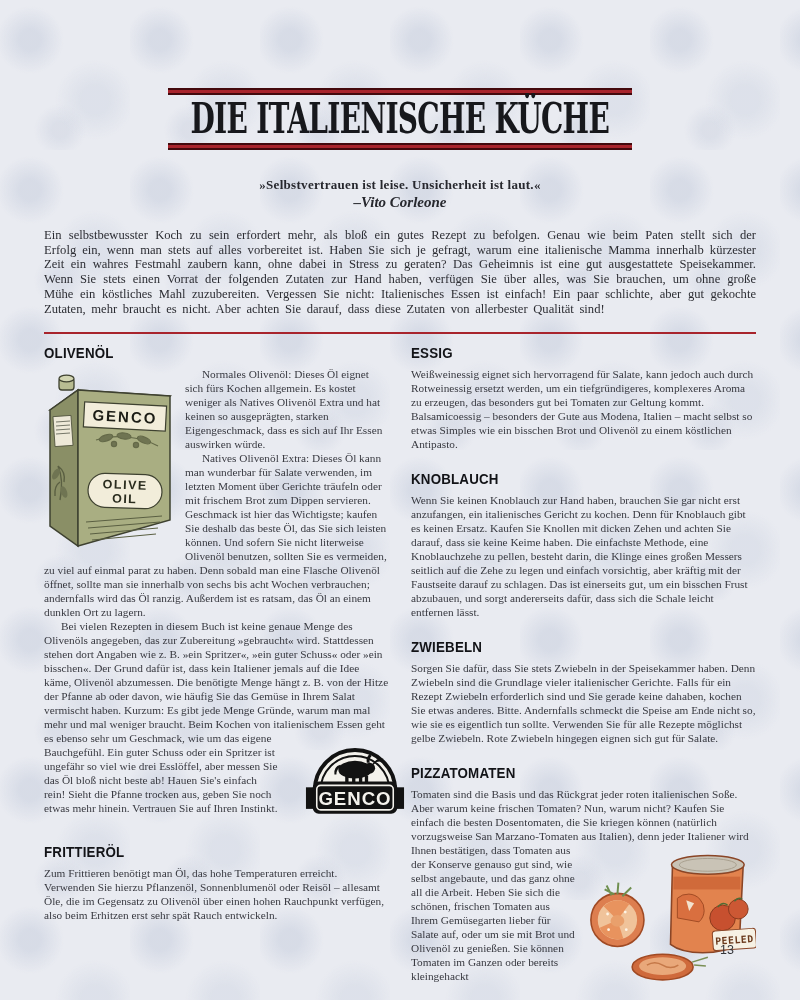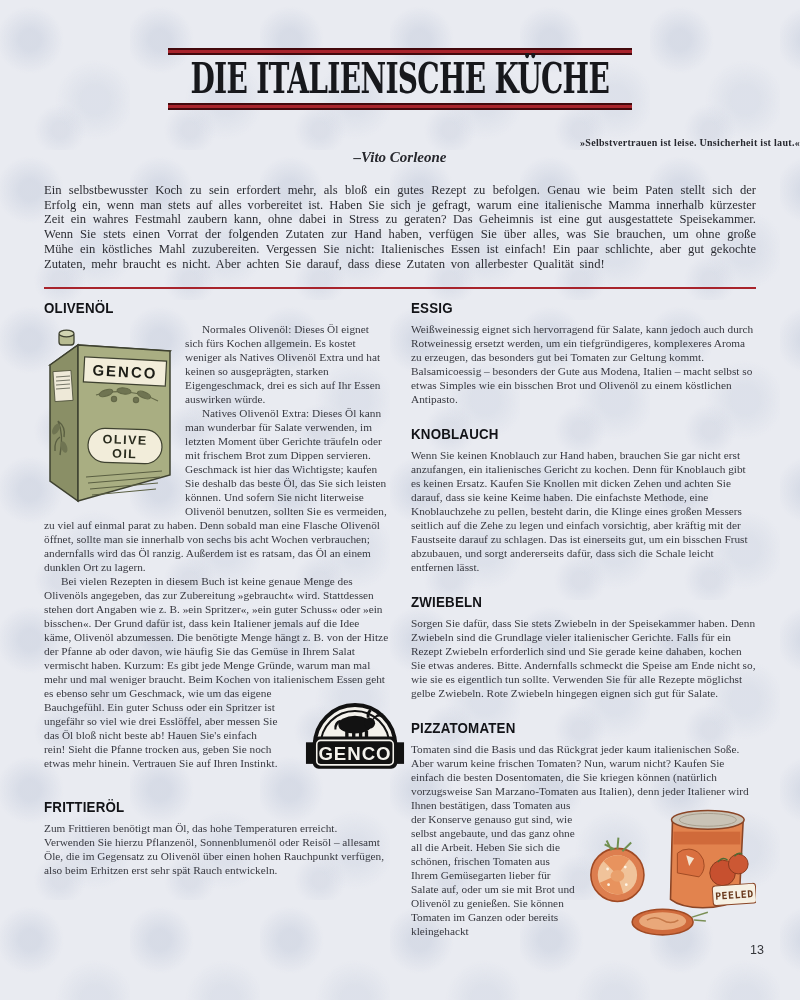--- a/index.html
+++ b/index.html
@@ -9,30 +9,30 @@
     background-image:
       radial-gradient(circle at 30px 40px, rgba(193,201,218,0.45) 10px, rgba(193,201,218,0) 34px),
       radial-gradient(circle at 95px 100px, rgba(203,210,224,0.40) 14px, rgba(203,210,224,0) 40px),
       radial-gradient(circle at 60px 130px, rgba(188,196,214,0.30) 8px, rgba(188,196,214,0) 26px);
     background-size:130px 150px;
     font-family:"Liberation Serif", serif;
   }
   .page{position:relative;width:800px;height:1000px;}
 
   
-  .title-block{padding-top:48px;text-align:center;}
+  .title-block{padding-top:88px;text-align:center;}
   .title-rule{width:464px;margin:0 auto;height:3px;background:#a8242c;
     border-top:2px solid #43090d;border-bottom:2px solid #43090d;}
   .page-title{margin:1px 0;line-height:44px;height:46px;}
   .page-title span{
     display:inline-block;font-family:"DejaVu Serif", serif;font-weight:700;
     font-size:39px;color:#17181c;letter-spacing:-1px;white-space:nowrap;
     transform:scale(0.72,1.08);transform-origin:center;
   }
-  .quote{margin-top:27px;text-align:right;font-weight:700;font-size:10px;color:#27282e;letter-spacing:0.3px;}
+  .quote{margin-top:27px;text-align:center;font-weight:700;font-size:13px;color:#27282e;letter-spacing:0.3px;}
   .quote-attr{margin-top:1px;text-align:center;font-weight:700;font-style:italic;font-size:15px;color:#27282e;}
   .intro{
     margin:17px 44px 0 44px;text-align:justify;
     font-weight:400;font-size:12.6px;line-height:14.7px;color:#2c2d33;word-spacing:2.5px;
   }
   .divider{margin:16px 44px 0 44px;height:2px;background:#a8242c;}
 
   
   .columns{display:flex;gap:22px;margin:0 44px;}
   .col{flex:1 1 0;min-width:0;}
@@ -43,21 +43,21 @@
   }
   h2.sec.first{margin-top:11px;}
   p.body{margin:0;font-size:11.3px;line-height:14px;color:#383940;}
   p.body.ind{text-indent:1.5em;}
 
   .can-float{float:left;width:132px;height:190px;margin:3px 9px 2px 0;}
   .badge-float{float:right;width:102px;height:89px;margin:2px 0 2px 7px;}
   .tomato-float{float:right;width:172px;height:138px;margin:2px 0 0 6px;}
 
   .page-num{
-    position:absolute;top:943px;right:36px;
+    position:absolute;top:943px;right:66px;
     font-family:"Liberation Sans", sans-serif;font-size:12.5px;color:#35363b;
   }
   .clear{clear:both;}
 </style>
 </head>
 <body>
 
 <div class="page">
 
   <div class="title-block">
@@ -112,21 +112,21 @@
           <text x="81" y="133" text-anchor="middle" transform="rotate(2 81 121)" font-family="Liberation Sans, sans-serif" font-size="12.5" font-weight="bold" letter-spacing="1.5" fill="#2a2c1e">OIL</text>
           <g stroke="#5a5f42" stroke-width="1">
             <line x1="42" y1="152" x2="118" y2="146"></line>
               <line x1="44" y1="158" x2="116" y2="152"></line>
             <line x1="46" y1="164" x2="114" y2="158"></line>
               <line x1="48" y1="170" x2="112" y2="164"></line>
           </g>
         </svg>
       </div>
 
-      <p class="body ind">Normales Olivenöl: Dieses Öl eignet sich fürs Kochen allgemein. Es kostet weniger als Natives Olivenöl Extra und hat keinen so ausgeprägten, starken Eigengeschmack, drei es sich auf Ihr Essen auswirken würde.</p>
+      <p class="body ind">Normales Olivenöl: Dieses Öl eignet sich fürs Kochen allgemein. Es kostet weniger als Natives Olivenöl Extra und hat keinen so ausgeprägten, starken Eigengeschmack, dass es sich auf Ihr Essen auswirken würde.</p>
       <p class="body ind">Natives Olivenöl Extra: Dieses Öl kann man wunderbar für Salate verwenden, im letzten Moment über Gerichte träufeln oder mit frischem Brot zum Dippen servieren. Geschmack ist hier das Wichtigste; kaufen Sie deshalb das beste Öl, das Sie sich leisten können. Und sofern Sie nicht literweise Olivenöl benutzen, sollten Sie es vermeiden, zu viel auf einmal parat zu haben. Denn sobald man eine Flasche Olivenöl öffnet, sollte man sie innerhalb von sechs bis acht Wochen verbrauchen; andernfalls wird das Öl ranzig. Außerdem ist es ratsam, das Öl an einem dunklen Ort zu lagern.</p>
 
       <p class="body ind"><span>Bei vielen Rezepten in diesem Buch ist keine genaue Menge des Olivenöls angegeben, das zur Zubereitung »gebraucht« wird. Stattdessen stehen dort Angaben wie z. B. »ein Spritzer«, »ein guter Schuss« oder »ein bisschen«. Der Grund dafür ist, dass kein Italiener jemals auf die Idee käme, Olivenöl abzumessen. Die benötigte Menge hängt z. B. von der Hitze der Pfanne ab oder davon, wie häufig Sie das Gemüse in Ihrem Salat vermischt haben. Kurzum: Es gibt jede Menge Gründe, warum man mal mehr und mal weniger braucht. Beim Kochen von italienischem Essen geht es ebenso sehr</span>
         <span class="badge-float">
           <svg width="102" height="89" viewBox="0 0 104 90">
             <path d="M11,58 A41,41 0 0 1 93,58 Z" fill="#f4f2ec" stroke="#121212" stroke-width="4"></path>
             <path d="M17,58 A35,35 0 0 1 87,58" fill="none" stroke="#121212" stroke-width="2"></path>
             <g fill="#121212">
               <ellipse cx="52" cy="37" rx="17" ry="9"></ellipse>
               <circle cx="67" cy="35.5" r="5.5"></circle>
@@ -155,21 +155,21 @@
       <h2 class="sec first">ESSIG</h2>
       <p class="body">Weißweinessig eignet sich hervorragend für Salate, kann jedoch auch durch Rotweinessig ersetzt werden, um ein tiefgründigeres, komplexeres Aroma zu erzeugen, das besonders gut bei Tomaten zur Geltung kommt. Balsamicoessig – besonders der Gute aus Modena, Italien – macht selbst so etwas Simples wie ein bisschen Brot und Olivenöl zu einem köstlichen Antipasto.</p>
 
       <h2 class="sec">KNOBLAUCH</h2>
       <p class="body">Wenn Sie keinen Knoblauch zur Hand haben, brauchen Sie gar nicht erst anzufangen, ein italienisches Gericht zu kochen. Denn für Knoblauch gibt es keinen Ersatz. Kaufen Sie Knollen mit dicken Zehen und achten Sie darauf, dass sie keine Keime haben. Die einfachste Methode, eine Knoblauchzehe zu pellen, besteht darin, die Klinge eines großen Messers seitlich auf die Zehe zu legen und einfach vorsichtig, aber kräftig mit der Faustseite darauf zu schlagen. Das ist einerseits gut, um ein bisschen Frust abzubauen, und sorgt andererseits dafür, dass sich die Schale leicht entfernen lässt.</p>
 
       <h2 class="sec">ZWIEBELN</h2>
       <p class="body">Sorgen Sie dafür, dass Sie stets Zwiebeln in der Speisekammer haben. Denn Zwiebeln sind die Grundlage vieler italienischer Gerichte. Falls für ein Rezept Zwiebeln erforderlich sind und Sie gerade keine dahaben, kochen Sie etwas anderes. Bitte. Andernfalls schmeckt die Speise am Ende nicht so, wie sie es eigentlich tun sollte. Verwenden Sie für alle Rezepte möglichst gelbe Zwiebeln. Rote Zwiebeln hingegen eignen sich gut für Salate.</p>
 
       <h2 class="sec">PIZZATOMATEN</h2>
-      <p class="body"><span>Tomaten sind die Basis und das Rückgrat jeder kaum italienischen Soße. Aber warum keine frischen Tomaten? Nun, warum nicht? Kaufen Sie einfach die besten Dosentomaten, die Sie kriegen können (natürlich vorzugsweise San Marzano-Tomaten aus Italien), denn jeder</span>
+      <p class="body"><span>Tomaten sind die Basis und das Rückgrat jeder roten italienischen Soße. Aber warum keine frischen Tomaten? Nun, warum nicht? Kaufen Sie einfach die besten Dosentomaten, die Sie kriegen können (natürlich vorzugsweise San Marzano-Tomaten aus Italien), denn jeder</span>
         <span class="tomato-float">
           <svg width="172" height="138" viewBox="0 0 175 140">
             <path d="M90,20 C92,15 160,14 162,20 L158,100 C138,113 102,112 88,101 Z" fill="#e2834e" stroke="#8a4526" stroke-width="1.6"></path>
             <rect x="91" y="32" width="68" height="13" fill="#d06a3a"></rect>
             <path d="M95,54 a16,16 0 0 1 22,24 l-22,-4 Z" fill="#d96f3f" stroke="#a04a24" stroke-width="1"></path>
             <path d="M104,56 l8,3 -5,8 Z" fill="#f3e3cf"></path>
             <circle cx="141" cy="74" r="13" fill="#c7502f" stroke="#8a3a1e" stroke-width="1"></circle>
             <circle cx="157" cy="65" r="10" fill="#cc5834" stroke="#8a3a1e" stroke-width="1"></circle>
             <path d="M136,63 q5,-6 10,-2 M153,57 q4,-5 8,-2" fill="none" stroke="#4f6b34" stroke-width="1.5"></path>
             <ellipse cx="126" cy="20" rx="37" ry="9.5" fill="#c9c3b6" stroke="#8a4526" stroke-width="1.5"></ellipse>

